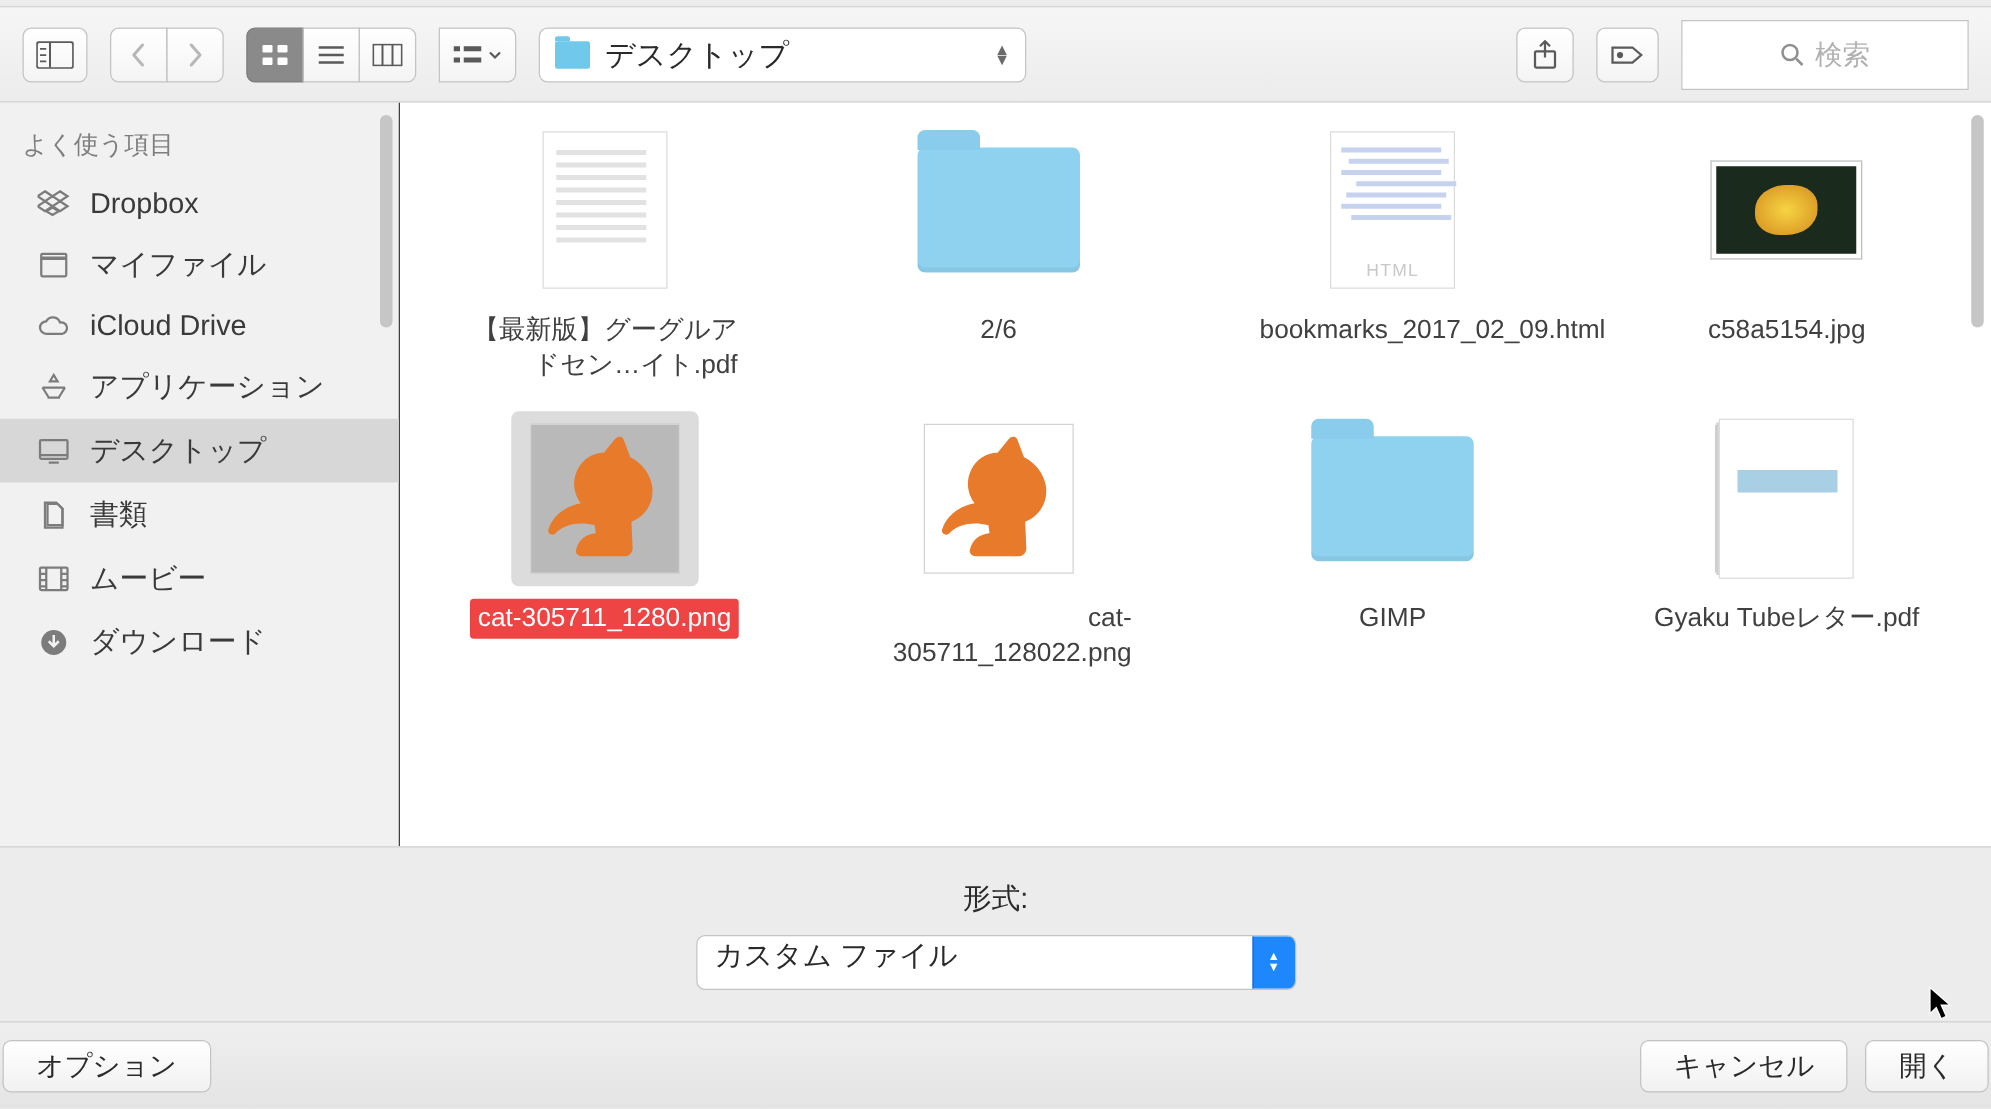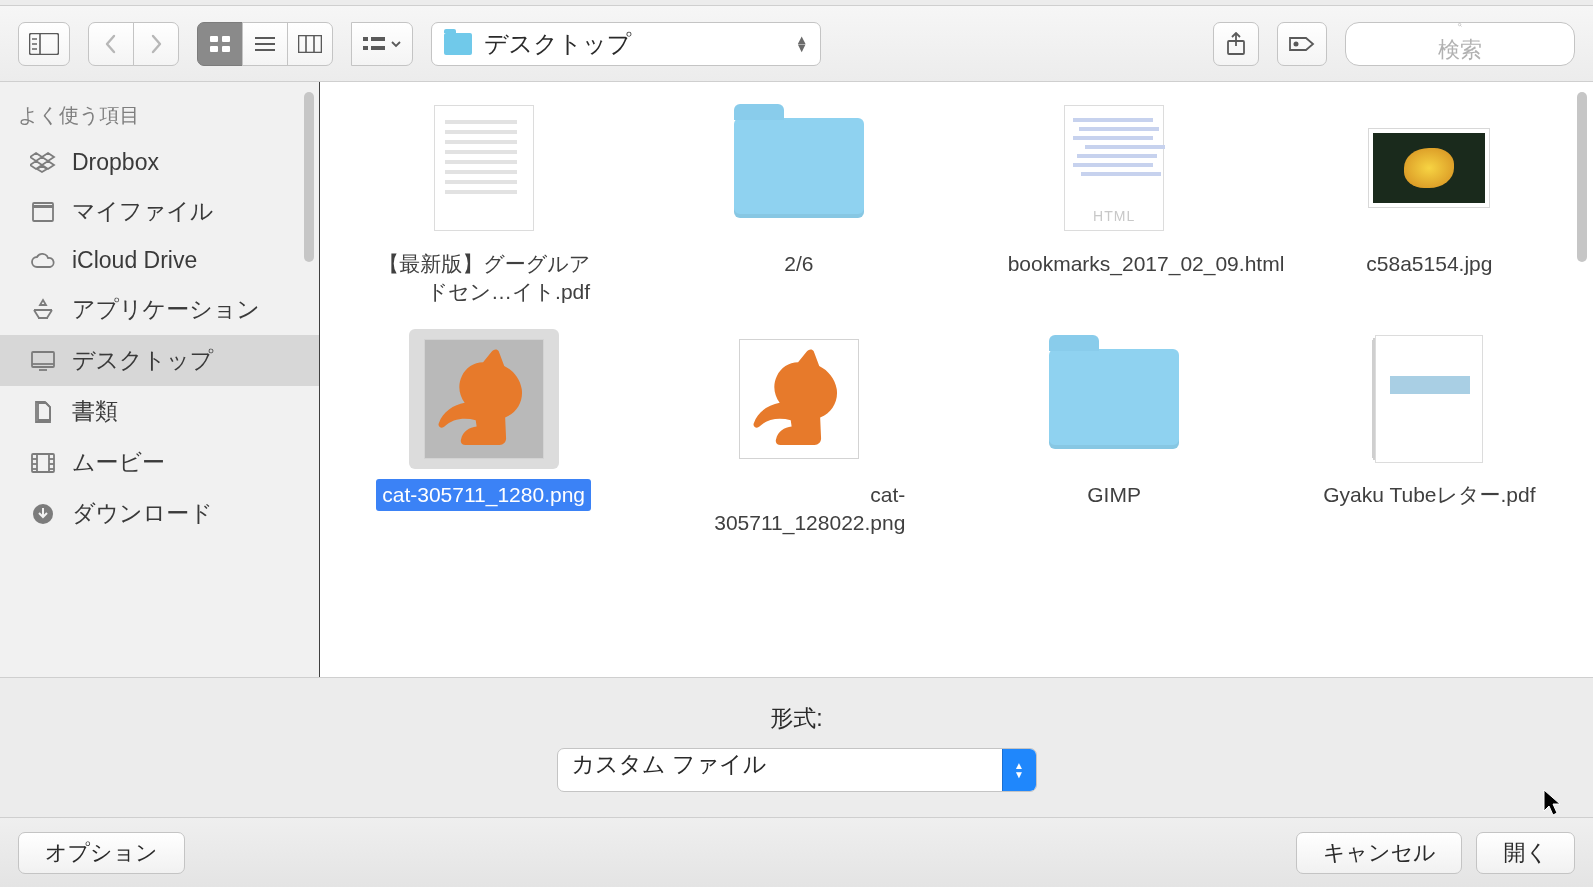--- a/index.html
+++ b/index.html
@@ -18,40 +18,40 @@
 .tb-btn.active { background:#8a8a8a; color:#fff; border-color:#7c7c7c; }
 .tb-btn svg { display:block; }
 
 .path-drop { flex:0 0 390px; height:44px; border:1px solid #c4c4c4; border-radius:7px; background:#ffffff; display:flex; align-items:center; padding:0 12px; gap:12px; }
 .path-drop .folder-mini { width:28px; height:22px; background:#70c9ea; border-radius:2px; position:relative; }
 .path-drop .folder-mini:before{content:"";position:absolute;top:-4px;left:0;width:12px;height:4px;background:#70c9ea;border-radius:2px 2px 0 0;}
 .path-drop .txt { font-size:24px; color:#2a2a2a; flex:1; }
 .path-drop .chev { display:flex; flex-direction:column; color:#6a6a6a; line-height:8px; font-size:13px; }
 
 .spacer { flex:1; }
-.search-wrap { height:44px; width:230px; border:1px solid #c4c4c4; border-radius:14px; background:#fff; display:flex; align-items:center; justify-content:center; gap:8px; color:#b1b1b1; font-size:22px;flex-direction:column; }
+.search-wrap { height:56px; width:230px; border:1px solid #c4c4c4; border-radius:0; background:#fff; display:flex; align-items:center; justify-content:center; gap:8px; color:#b1b1b1; font-size:22px; }
 .search-wrap svg { color:#8f8f8f; }
 
 
 .middle { flex:1; display:flex; overflow:hidden; }
 .sidebar { width:320px; background:#f1f1f1; border-right:1px solid #404040; position:relative; padding-top:10px; }
 .sidebar .scroll-hint { position:absolute; top:10px; right:5px; width:10px; height:170px; background:#c6c6c6; border-radius:5px; }
 .sbd-header { color:#7e7e7e; font-size:20px; padding:10px 18px; }
 .sbd-item { display:flex; align-items:center; gap:14px; padding:10px 20px 10px 28px; font-size:23px; color:#3a3a3a; }
 .sbd-item.selected { background:#d7d7d7; }
 .sbd-item .ic { width:30px; height:26px; display:flex; align-items:center; justify-content:center; color:#7c7c7c; }
 
 .canvas { flex:1; background:#ffffff; position:relative; overflow:hidden; padding:16px 6px; }
 .canvas .scroll-hint { position:absolute; top:10px; right:6px; width:10px; height:170px; background:#c6c6c6; border-radius:5px; }
 .grid { display:grid; grid-template-columns:repeat(4,1fr); column-gap:0; row-gap:20px; justify-items:center; width:100%; }
 .item { width:235px; display:flex; flex-direction:column; align-items:center; }
 .thumb { width:150px; height:140px; display:flex; align-items:center; justify-content:center; border-radius:6px; }
 .item.selected .thumb { background:#dcdcdc; }
 .label { margin-top:10px; font-size:21px; color:#404040; text-align:right; line-height:1.35; padding:2px 6px; border-radius:3px; max-width:225px; }
-.item.selected .label { background:#3b82f6; color:#fff; }
+.item.selected .label { background:#ef4444; color:#fff; }
 
 
 .doc-page { width:100px; height:126px; background:#fff; border:1px solid #dcdcdc; position:relative; }
 .doc-page:before{content:"";position:absolute;left:10px;top:14px;width:72px;height:4px;background:#e2e2e2;box-shadow:0 10px 0 #e2e2e2,0 20px 0 #e2e2e2,0 30px 0 #e2e2e2,0 40px 0 #e2e2e2,0 50px 0 #e2e2e2,0 60px 0 #e2e2e2,0 70px 0 #e2e2e2;}
 .doc-ring { width:108px; height:128px; background:#fff; border:1px solid #dcdcdc; position:relative; box-shadow:-5px 0 0 -3px #cfcfcf,-8px 0 0 -5px #cfcfcf; }
 .doc-ring .bar { position:absolute; left:14px; top:40px; width:80px; height:18px; background:#a9cfe4; }
 .html-page { width:100px; height:126px; background:#fff; border:1px solid #dcdcdc; position:relative; }
 .html-page:before{content:"";position:absolute;left:8px;top:12px;width:80px;height:4px;background:#c7d2ee;box-shadow:6px 9px 0 #c7d2ee,0 18px 0 #c7d2ee,12px 27px 0 #c7d2ee,4px 36px 0 #c7d2ee,0 45px 0 #c7d2ee,8px 54px 0 #c7d2ee;}
 .html-page:after{content:"HTML";position:absolute;bottom:6px;left:0;right:0;text-align:center;color:#c8c8c8;font-size:14px;letter-spacing:1px;}
 .folder-big { width:130px; height:100px; background:#8fd2f0; border-radius:6px; position:relative; box-shadow:inset 0 -4px 0 rgba(0,0,0,0.05); }
@@ -64,21 +64,21 @@
 
 
 .format-bar { height:140px; border-top:1px solid #cfcfcf; background:#ececec; display:flex; align-items:center; justify-content:center; gap:14px;flex-direction:column; }
 .format-bar .lbl { font-size:23px; color:#2a2a2a; }
 .format-select { width:480px; height:44px; background:#fff; border:1px solid #c4c4c4; border-radius:7px; display:flex; padding:0 0 0 14px; font-size:23px; color:#2a2a2a; overflow:hidden; }
 .format-select .txt { flex:1; }
 .format-select .handle { width:34px; height:100%; background:#1f87fc; display:flex; flex-direction:column; align-items:center; justify-content:center; color:#fff; border-left:1px solid #1a6fd1;}
 .format-select .handle .c { font-size:10px; line-height:9px; }
 
 
-.footer { height:70px; border-top:1px solid #cfcfcf; background:linear-gradient(#efefef,#e4e4e4); display:flex; align-items:center; padding:0 18px; gap:14px; }
+.footer { height:70px; border-top:1px solid #cfcfcf; background:linear-gradient(#efefef,#e4e4e4); display:flex; align-items:center; padding:0 2px; gap:14px; }
 .footer .push { flex:1; }
 .fbtn { height:42px; padding:0 26px; border:1px solid #c4c4c4; border-radius:7px; background:linear-gradient(#ffffff,#f1f1f1); font-size:22px; color:#2a2a2a; }
 
 .cursor { position:absolute; bottom:70px; right:30px; pointer-events:none; }
 </style>
 </head>
 <body>
 
 <div class="window-edge-top"></div>
 

